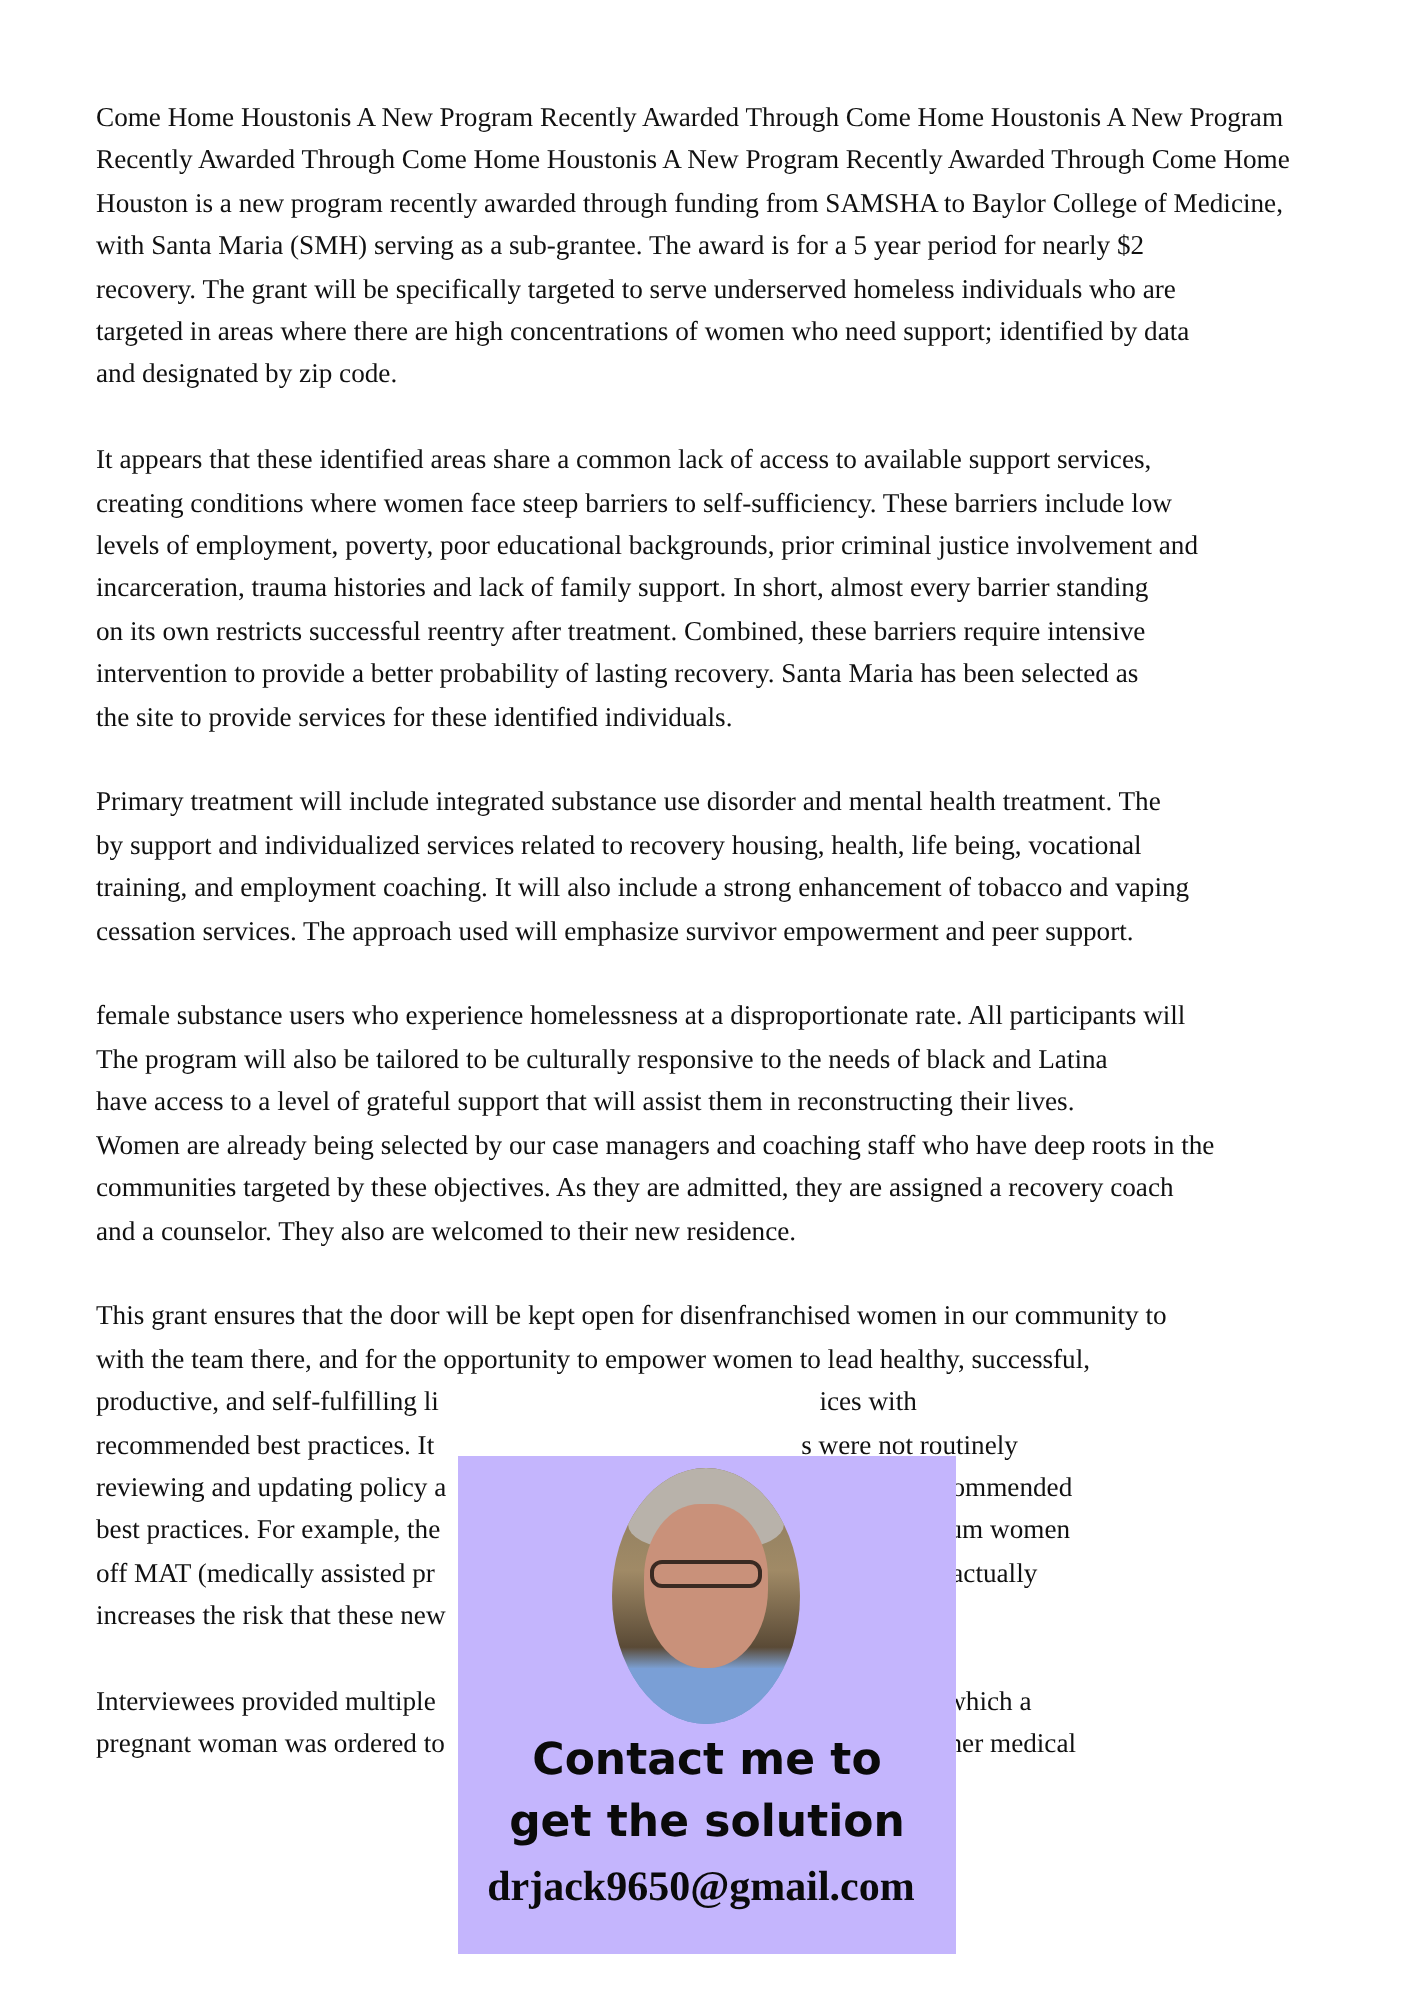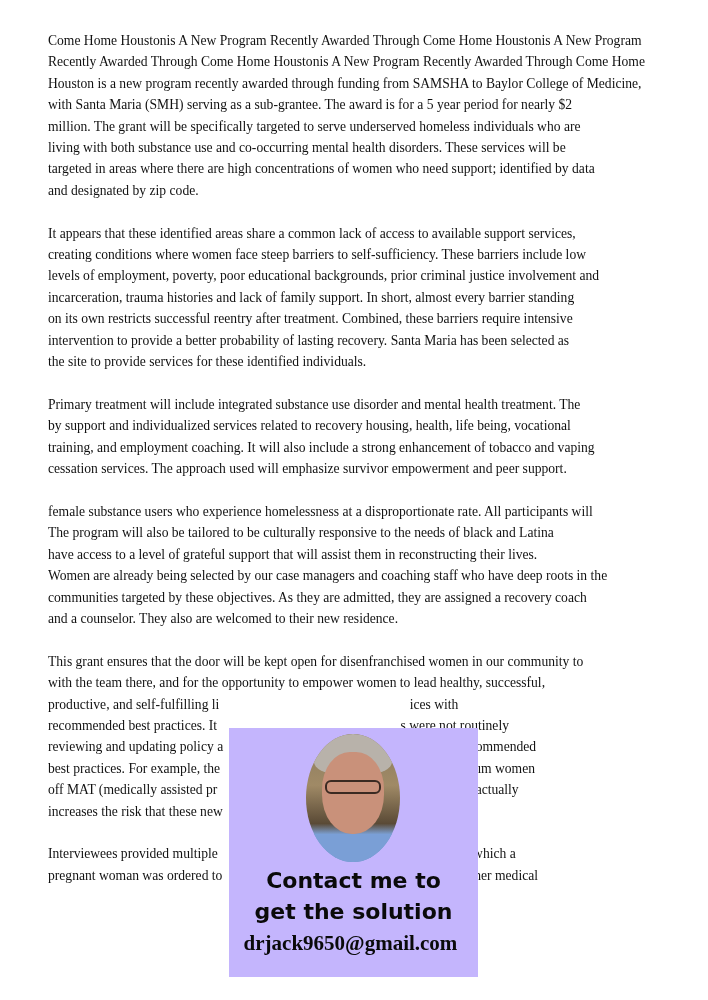--- a/index.html
+++ b/index.html
@@ -2,21 +2,21 @@
 <html><head>
   <meta charset="utf-8">
   <style>
     html, body { margin: 0; padding: 0; background: #ffffff; }
     body {
       width: 708px; height: 1000px; position: relative; overflow: hidden;
       font-family: "Liberation Serif", "DejaVu Serif", serif;
       color: #111111;
     }
     .doc {
-      position: absolute; left: 48px; top: 30px; width: 655px;
+      position: absolute; left: 48px; top: 48px; width: 655px;
       font-size: 13.6px; line-height: 21.4px;
     }
     .para { margin: 0 0 21.4px 0; }
     .line { display: block; white-space: nowrap; }
     .overlay {
       position: absolute; left: 229px; top: 728px; width: 249px; height: 249px;
       background: #c4b5fd;
     }
     .portrait {
       position: absolute; left: 77px; top: 6px; width: 94px; height: 128px;
@@ -54,22 +54,21 @@
   </style>
 </head>
 <body>
 
 <div class="doc">
   <div class="para">
     <span class="line">Come Home Houstonis A New Program Recently Awarded Through Come Home Houstonis A New Program</span>
     <span class="line">Recently Awarded Through Come Home Houstonis A New Program Recently Awarded Through Come Home</span>
     <span class="line">Houston is a new program recently awarded through funding from SAMSHA to Baylor College of Medicine,</span>
     <span class="line">with Santa Maria (SMH) serving as a sub-grantee. The award is for a 5 year period for nearly $2</span>
-    <span class="line">million. The grant will be specifically targeted to serve underserved homeless individuals who are</span>
-    <span class="line">living with both substance use and co-occurring mental health disorders. These services will be</span>
+    <span class="line">recovery. The grant will be specifically targeted to serve underserved homeless individuals who are</span>
     <span class="line">targeted in areas where there are high concentrations of women who need support; identified by data</span>
     <span class="line">and designated by zip code.</span>
   </div>
   <div class="para">
     <span class="line">It appears that these identified areas share a common lack of access to available support services,</span>
     <span class="line">creating conditions where women face steep barriers to self-sufficiency. These barriers include low</span>
     <span class="line">levels of employment, poverty, poor educational backgrounds, prior criminal justice involvement and</span>
     <span class="line">incarceration, trauma histories and lack of family support. In short, almost every barrier standing</span>
     <span class="line">on its own restricts successful reentry after treatment. Combined, these barriers require intensive</span>
     <span class="line">intervention to provide a better probability of lasting recovery. Santa Maria has been selected as</span>

